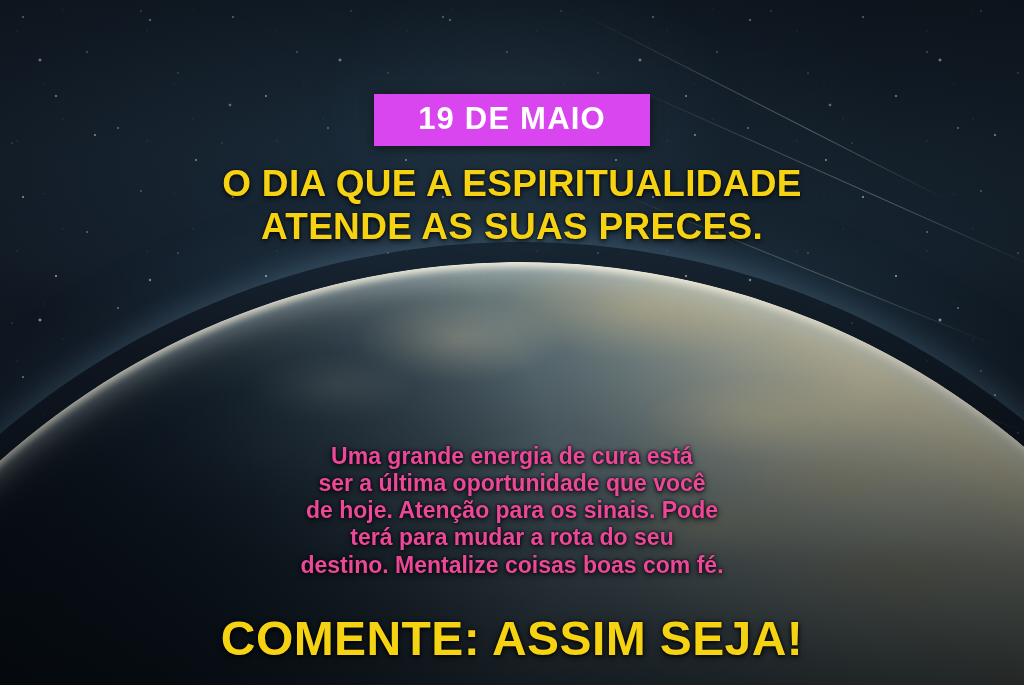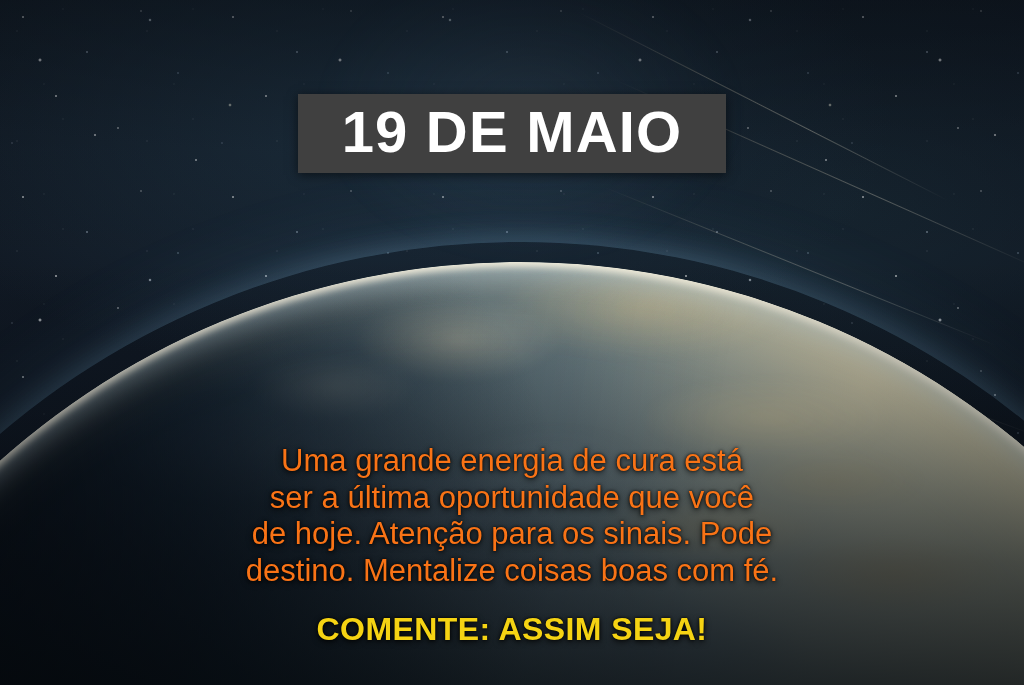--- a/index.html
+++ b/index.html
@@ -154,23 +154,23 @@
   }
 
   
   .content{
     position:absolute; inset:0;
     display:flex; flex-direction:column; align-items:center;
   }
 
   .date-badge{
     margin-top:94px;
-    background:#404040;
+    background:#d946ef;
     color:#ffffff;
-    font-size:58px;
+    font-size:31px;
     font-weight:bold;
     letter-spacing:1.2px;
     line-height:1;
     padding:9px 44px 12px 44px;
     box-shadow:0 2px 10px rgba(0,0,0,.55);
     white-space:nowrap;
   }
 
   .headline{
     margin-top:17px;
@@ -182,34 +182,34 @@
     text-align:center;
     text-shadow:0 2px 5px rgba(0,0,0,.75), 0 0 2px rgba(0,0,0,.8);
     max-width:900px;
   }
 
   .body-copy{
     position:absolute;
     left:50%; transform:translateX(-50%);
     top:443px;
     width:880px;
-    color:#f97316;
-    font-size:31px;
-    font-weight:normal;
+    color:#ec4899;
+    font-size:23px;
+    font-weight:bold;
     line-height:1.18;
     text-align:center;
     text-shadow:0 2px 6px rgba(0,0,0,.85), 0 0 3px rgba(0,0,0,.9);
   }
 
   .cta{
     position:absolute;
     left:50%; transform:translateX(-50%);
     top:611px;
     color:#f5d313;
-    font-size:32px;
+    font-size:48px;
     font-weight:bold;
     letter-spacing:.4px;
     text-align:center;
     white-space:nowrap;
     text-shadow:0 2px 6px rgba(0,0,0,.85), 0 0 3px rgba(0,0,0,.9);
   }
 </style>
 </head>
 <body>
 
@@ -234,25 +234,30 @@
     <div class="earth-shade"></div>
     <div class="earth-limb"></div>
   </div>
 
   <div class="scrim"></div>
 
   <div class="content">
 
     <div class="date-badge">19 DE MAIO</div>
 
+    <div class="headline">
+      <div>O DIA QUE A ESPIRITUALIDADE</div>
+      <div>ATENDE AS SUAS PRECES.</div>
+    </div>
 
   </div>
 
   <div class="body-copy">
     <div>Uma grande energia de cura está</div>
     <div>ser a última oportunidade que você</div>
     <div>de hoje. Atenção para os sinais. Pode</div>
+    <div>terá para mudar a rota do seu</div>
     <div>destino. Mentalize coisas boas com fé.</div>
   </div>
 
   <div class="cta">COMENTE: ASSIM SEJA!</div>
 
 </div>
 
 </body></html>

